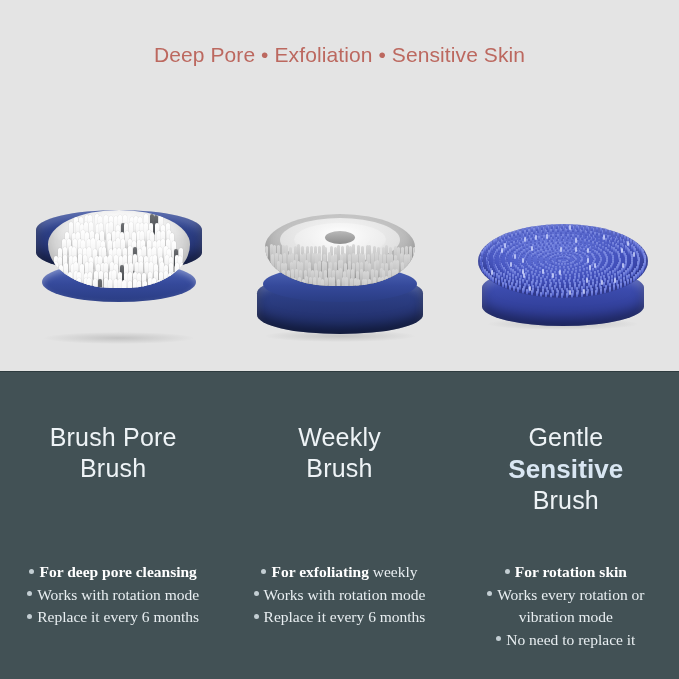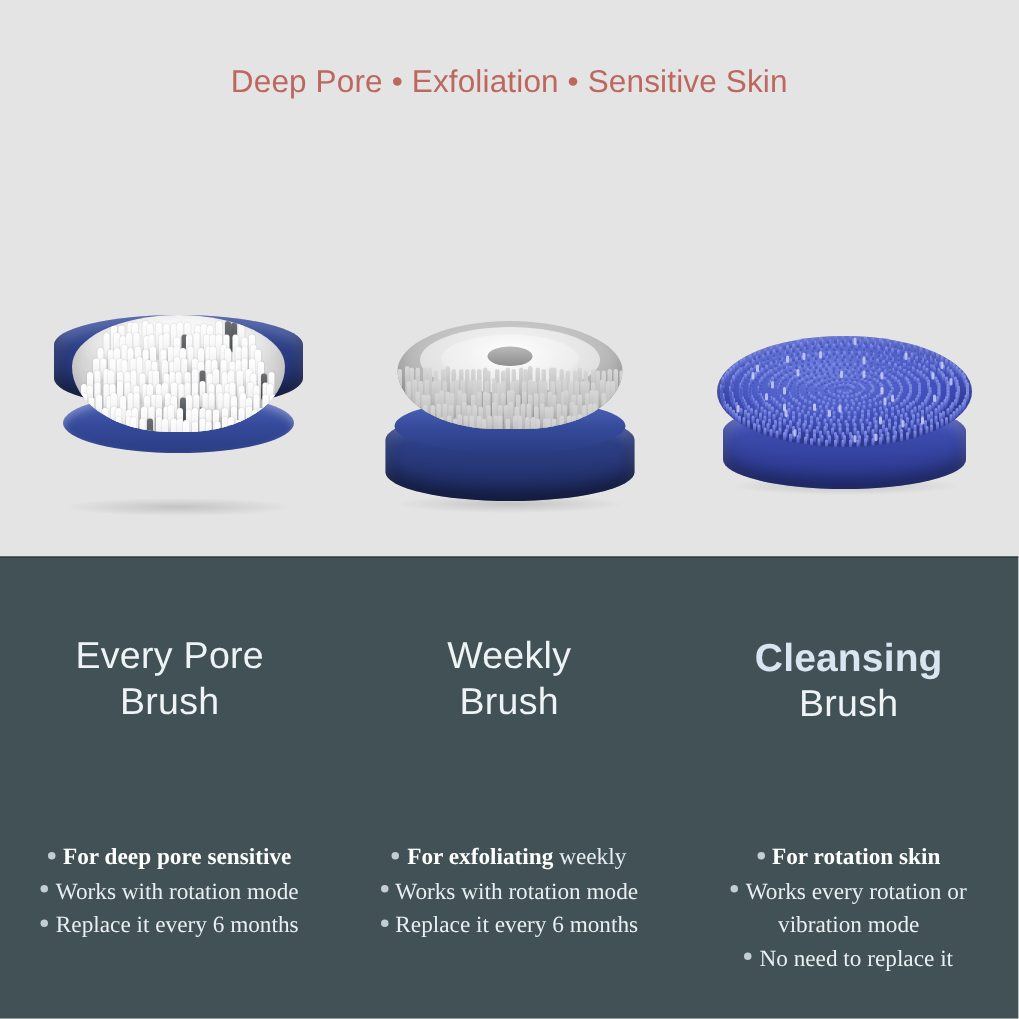--- a/index.html
+++ b/index.html
@@ -1392,45 +1392,46 @@
       </div>
     </div>
 
   </div>
 
   <div id="panel">
     <div id="columns">
 
       <div class="col">
         <div class="heading">
-          <div class="h-line1">Every Pore</div>
+          <div class="h-line1">Brush Pore</div>
           <div class="h-line3">Brush</div>
         </div>
         <div class="bullets">
-          <span class="bullet"><span class="dot"></span><span class="b-strong">For deep pore sensitive</span><span></span></span>
+          <span class="bullet"><span class="dot"></span><span class="b-strong">For deep pore cleansing</span><span></span></span>
           <span class="bullet"><span class="dot"></span><span>Works with rotation mode</span></span>
           <span class="bullet"><span class="dot"></span><span>Replace it every 6 months</span></span>
         </div>
       </div>
 
       <div class="col">
         <div class="heading">
           <div class="h-line1">Weekly</div>
           <div class="h-line3">Brush</div>
         </div>
         <div class="bullets">
           <span class="bullet"><span class="dot"></span><span class="b-strong">For exfoliating</span><span> weekly</span></span>
           <span class="bullet"><span class="dot"></span><span>Works with rotation mode</span></span>
           <span class="bullet"><span class="dot"></span><span>Replace it every 6 months</span></span>
         </div>
       </div>
 
       <div class="col">
         <div class="heading">
-          <div class="h-line2">Cleansing</div>
+          <div class="h-line1">Gentle</div>
+          <div class="h-line2">Sensitive</div>
           <div class="h-line3">Brush</div>
         </div>
         <div class="bullets">
           <span class="bullet"><span class="dot"></span><span class="b-strong">For rotation skin</span><span></span></span>
           <span class="bullet wrap" style="display:block;padding:0 18px;"><span class="dot"></span><span>Works every rotation or vibration mode</span></span>
           <span class="bullet"><span class="dot"></span><span>No need to replace it</span></span>
         </div>
       </div>
 
     </div>

